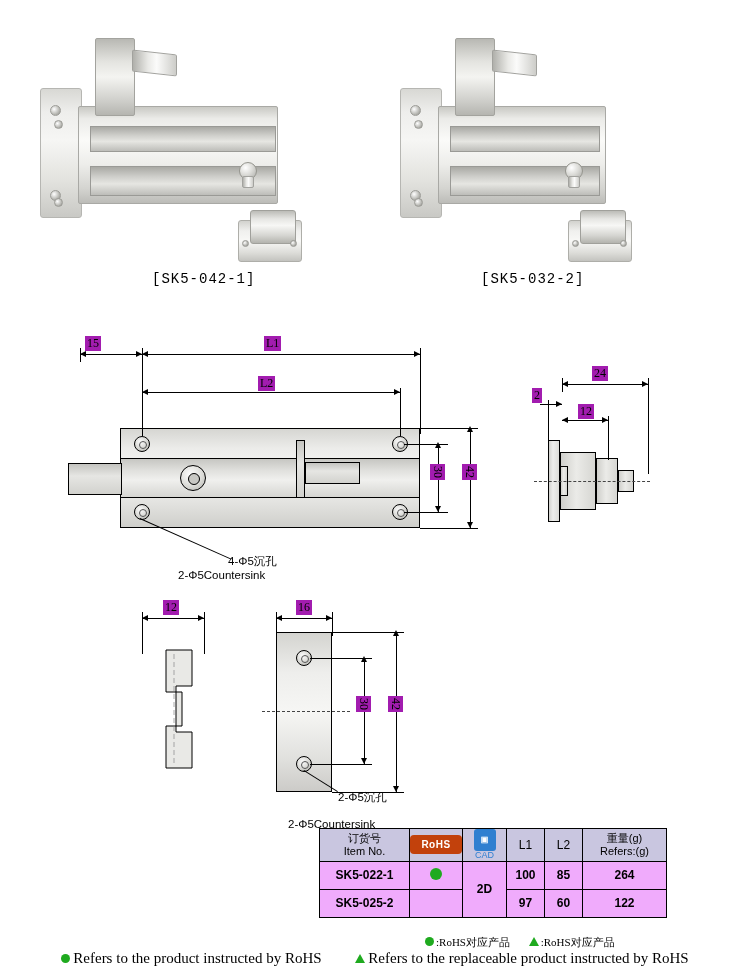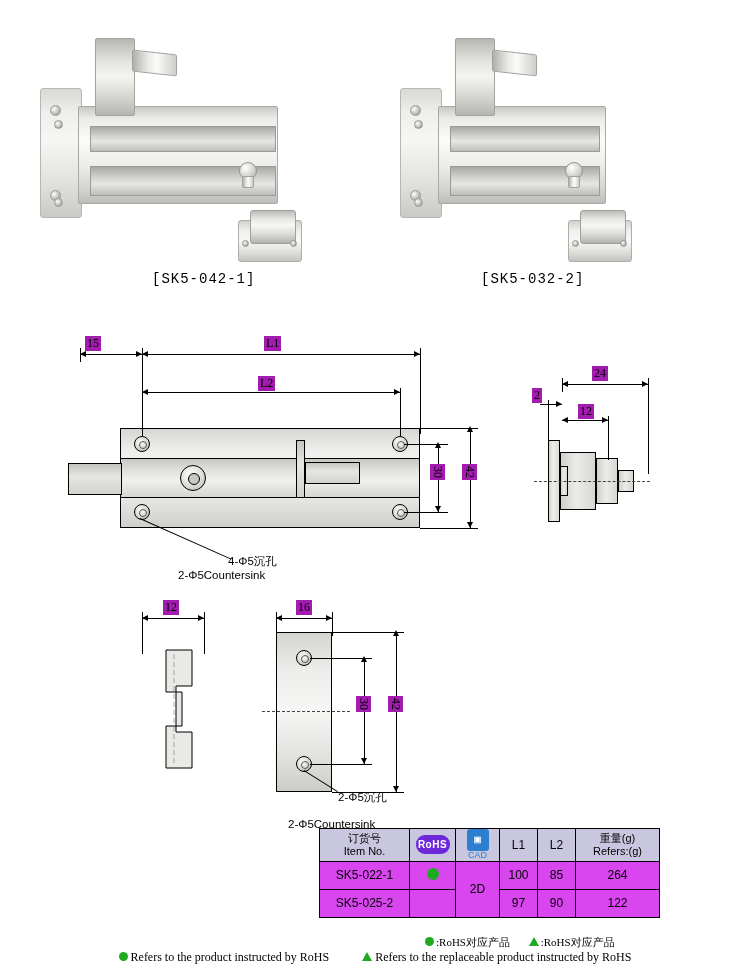--- a/index.html
+++ b/index.html
@@ -216,28 +216,28 @@
     font-size: 12px;
   }
   .spec-table td, .spec-table th {
     border: 1px solid #000;
     text-align: center;
     vertical-align: middle;
     font-weight: normal;
     padding: 0;
   }
   .spec-table thead th { background: #c9c6e0; height: 30px; }
-  .spec-table tbody td { background: #d946ef; height: 28px; }
+  .spec-table tbody td { background: #f0abfc; height: 28px; font-weight: bold; }
   .th-stack { line-height: 1.15; font-size: 11px; }
 
   .rohs-badge {
     display: inline-block;
-    width: 34px; height: 19px;
-    border-radius: 9px;
-    background: #6d28d9;
+    width: 52px; height: 19px;
+    border-radius: 4px;
+    background: #c2410c;
     color: #fff;
     font-size: 10px;
     line-height: 19px;
     font-weight: bold;
     letter-spacing: 0.5px;
   }
   .cad-badge {
     display: inline-block;
     width: 22px; height: 22px;
     border-radius: 3px;
@@ -253,21 +253,21 @@
     width: 12px; height: 12px; border-radius: 50%;
     background: #1faa1f;
   }
 
   
   .legend {
     position: absolute;
     left: 0; top: 950px;
     width: 750px;
     text-align: center;
-    font-size: 12px;
+    font-size: 15px;
     font-family: "Liberation Serif", serif;
   }
   .legend .dot {
     display: inline-block; width: 9px; height: 9px; border-radius: 50%;
     background: #1faa1f; margin-right: 3px;
   }
   .legend .tri {
     display: inline-block; width: 0; height: 0;
     border-left: 5px solid transparent; border-right: 5px solid transparent;
     border-bottom: 9px solid #1faa1f; margin-right: 3px;
@@ -506,21 +506,21 @@
       <td><span class="green-dot"></span></td>
       <td rowspan="2">2D</td>
       <td>100</td>
       <td>85</td>
       <td>264</td>
     </tr>
     <tr>
       <td>SK5-025-2</td>
       <td></td>
       <td>97</td>
-      <td>90</td>
+      <td>60</td>
       <td>122</td>
     </tr>
   </tbody>
 </table>
 
 <div class="tbl-note">
   <span class="dot"></span><span>:RoHS对应产品</span>
   <span class="tri"></span><span>:RoHS对应产品</span>
 </div>
 

